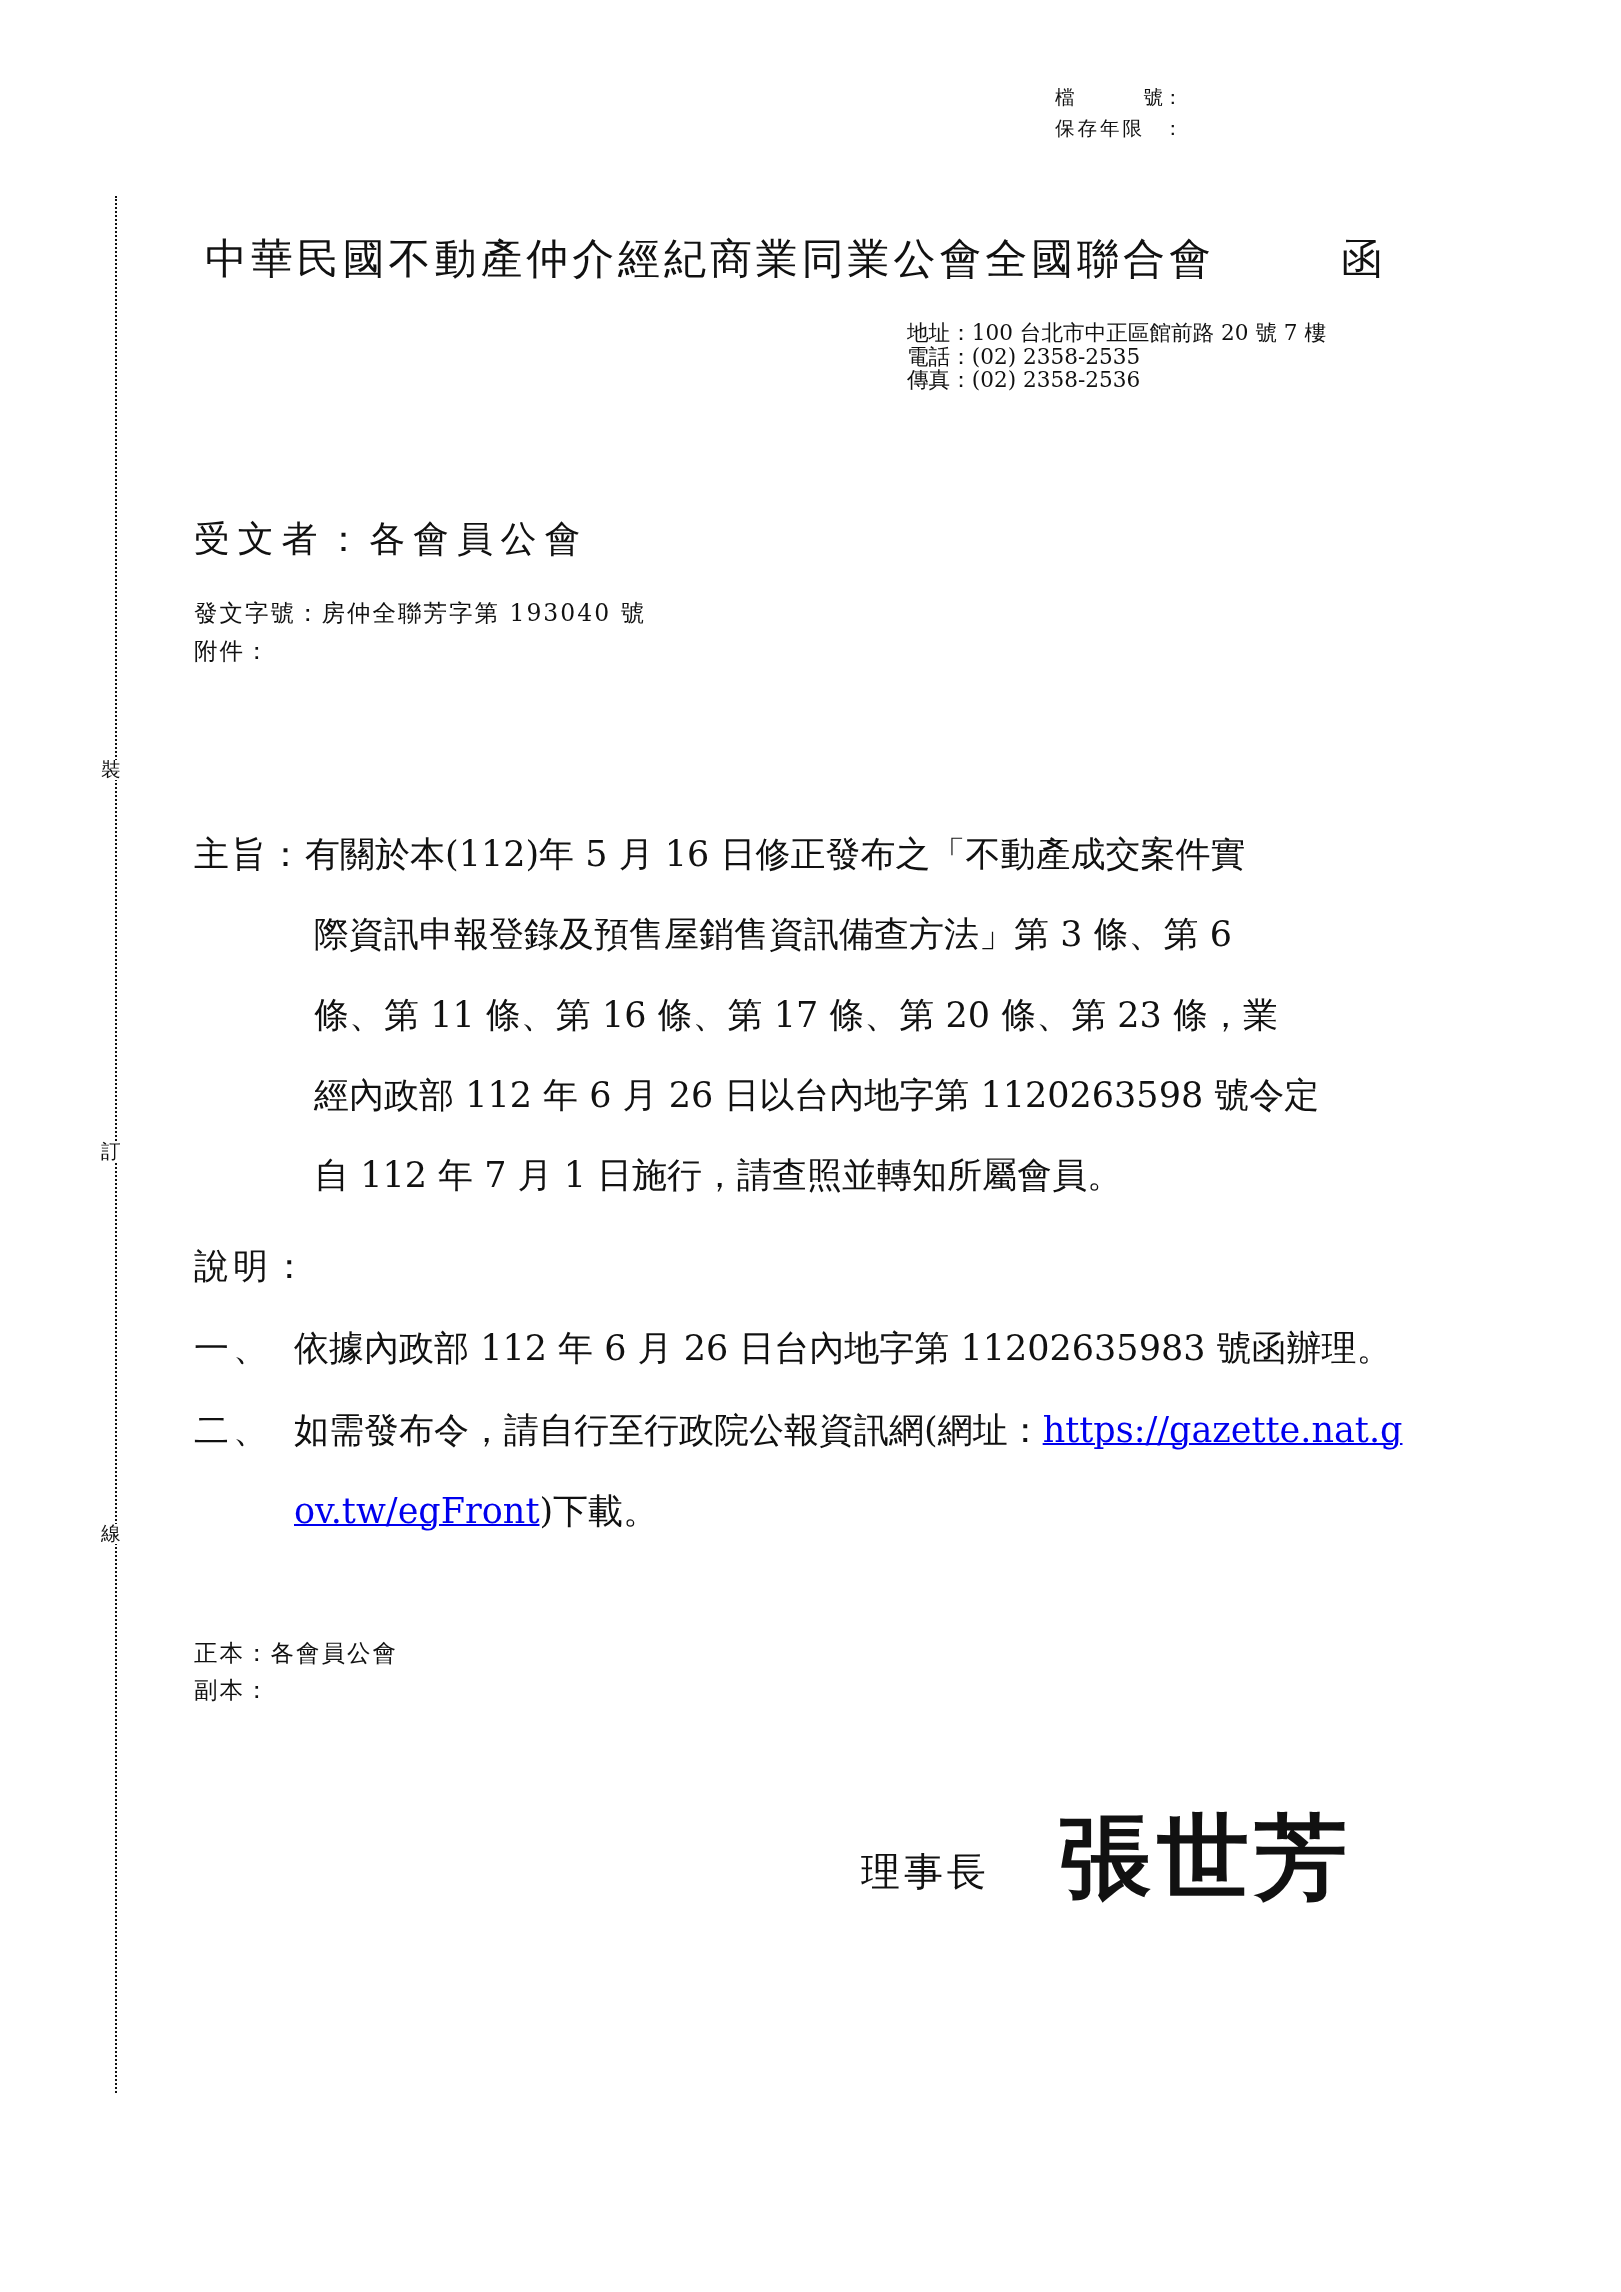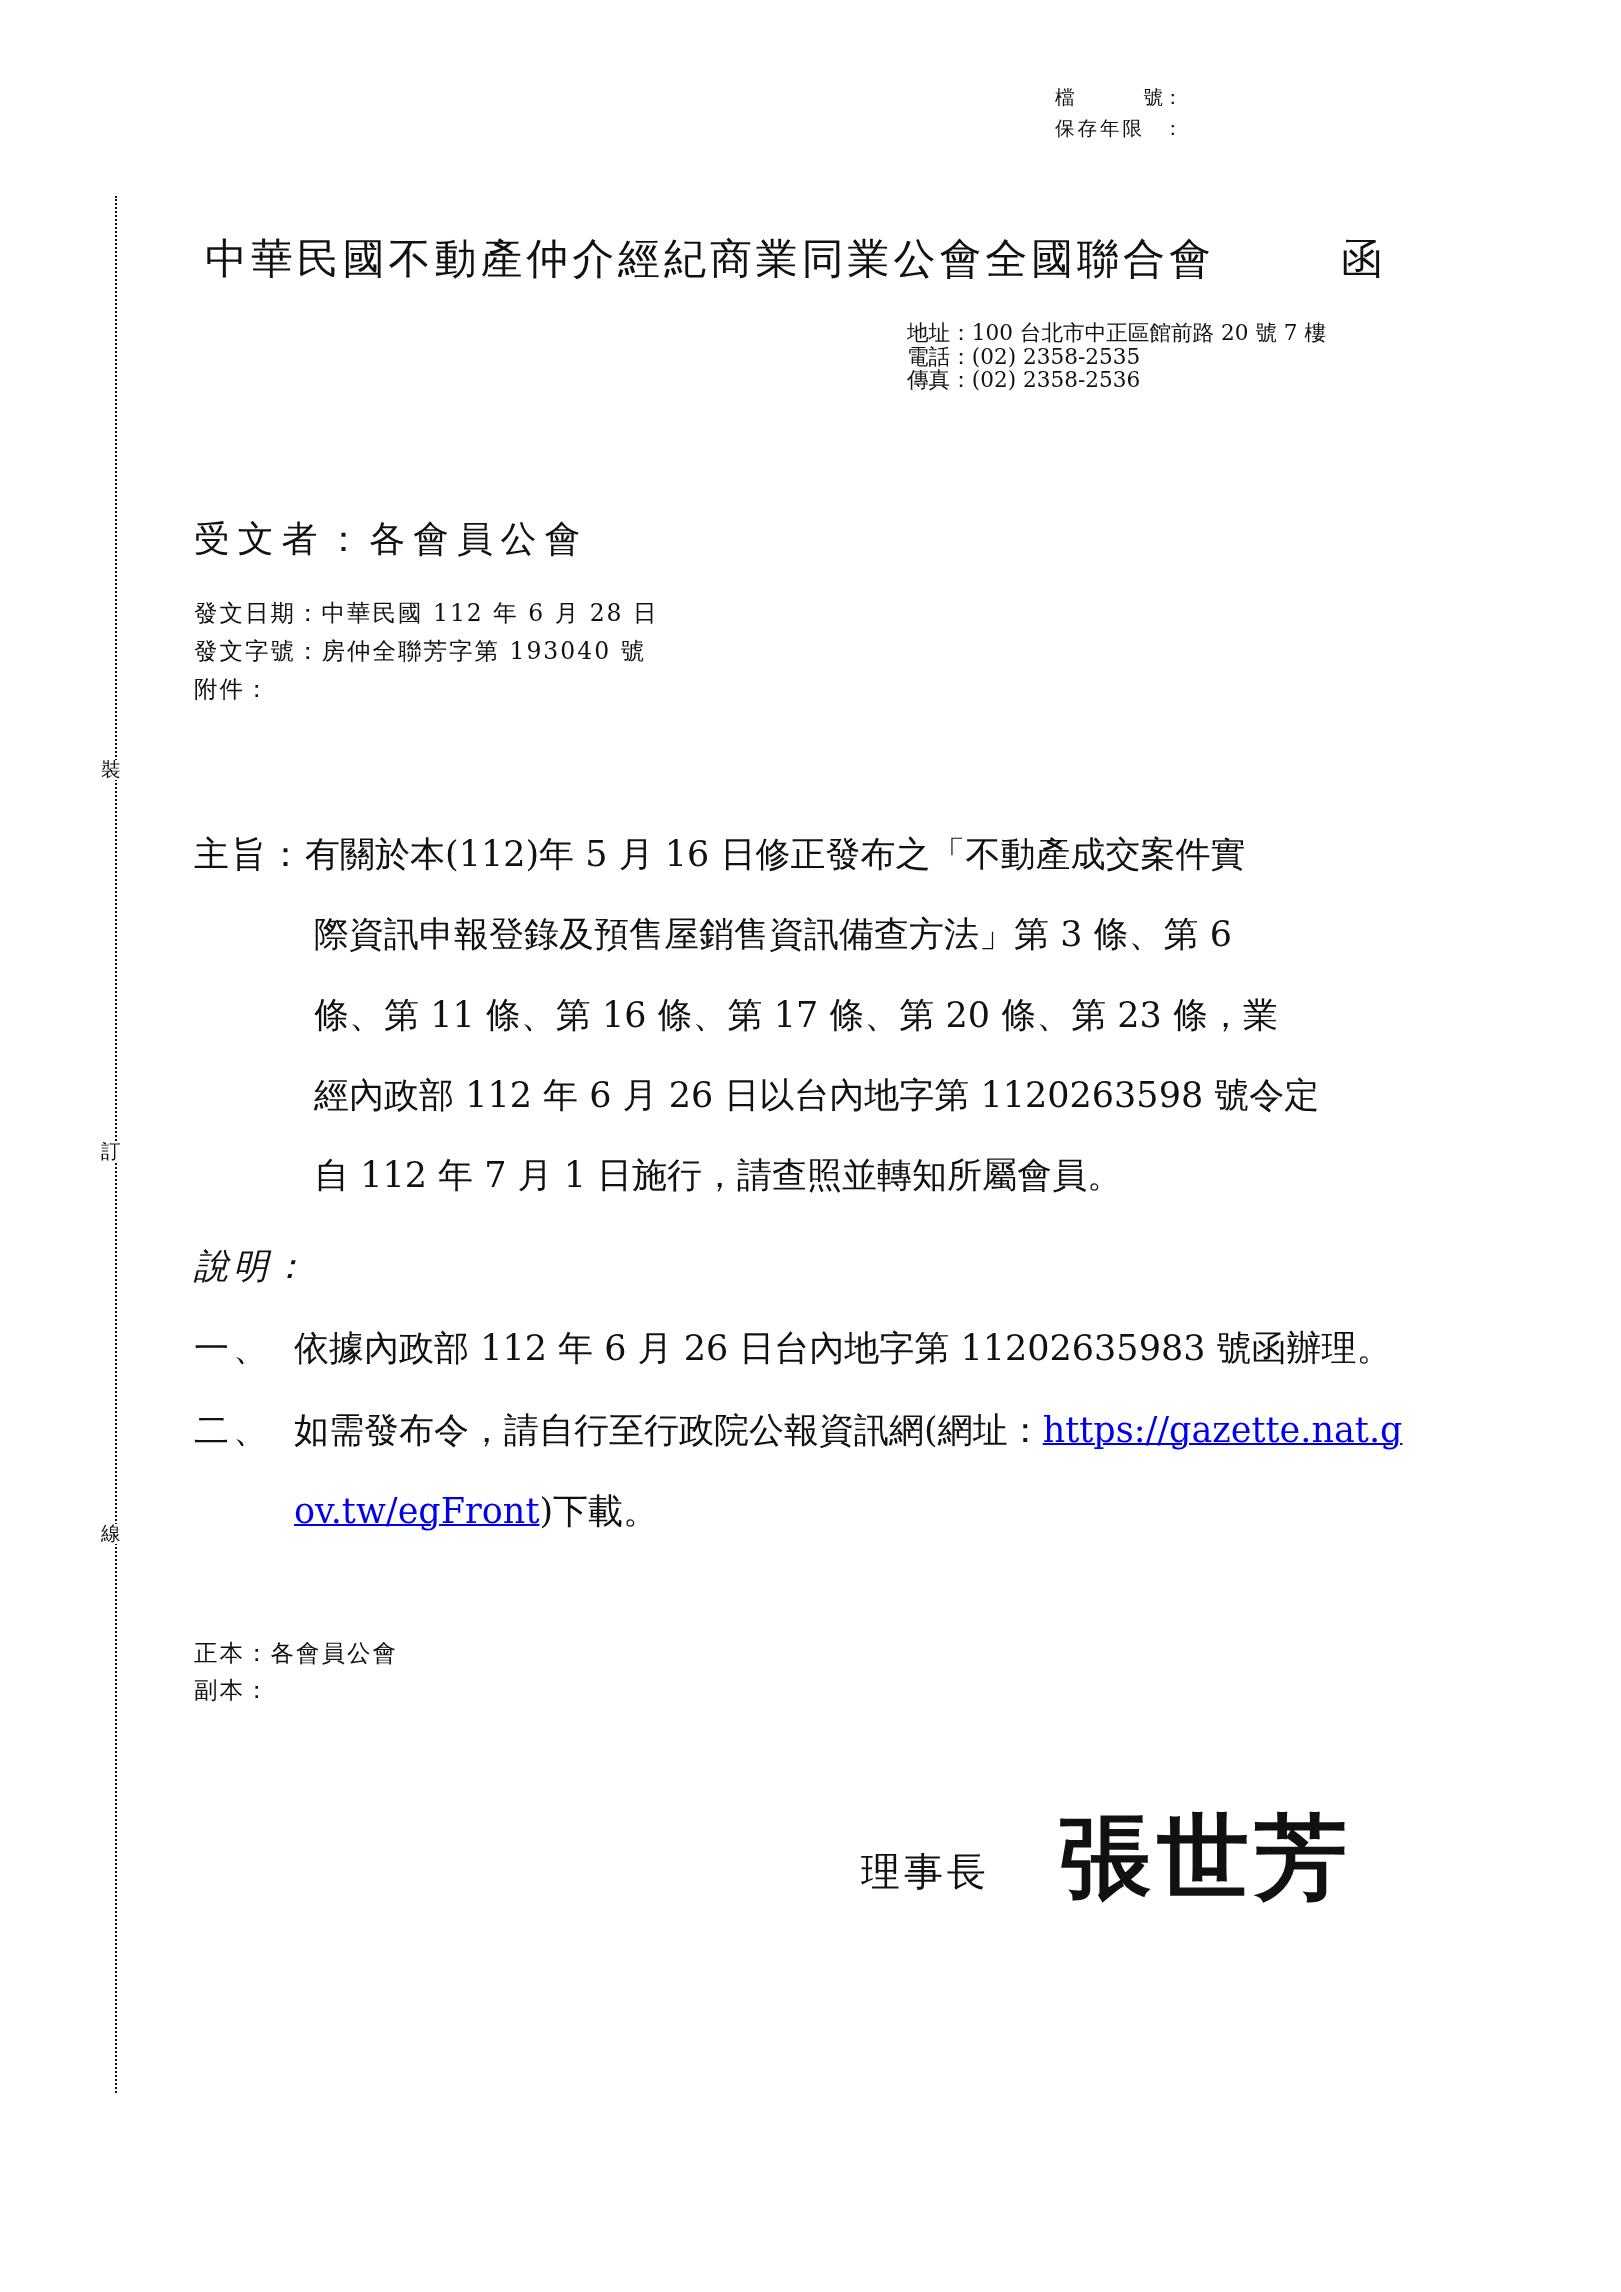--- a/index.html
+++ b/index.html
@@ -30,21 +30,21 @@
     .contact { left: 907px; top: 321px; font-size: 21.6px; line-height: 23.5px; }
 
     .recipient { left: 194px; top: 515px; font-size: 36px; letter-spacing: 7.8px; }
 
     .meta { left: 194px; top: 594px; font-size: 23.5px; line-height: 38px; letter-spacing: 2px; }
 
     .subject { left: 194px; top: 831px; font-size: 35px; }
     .subject .line { position: absolute; white-space: nowrap; left: 0; }
     .subject .label { letter-spacing: 2px; }
 
-    .explain-label { left: 194px; top: 1243px; font-size: 35px; letter-spacing: 3.9px; font-style: italic; }
+    .explain-label { left: 194px; top: 1243px; font-size: 35px; letter-spacing: 3.9px; }
     .explain-item { font-size: 35px; }
     .num { display: inline-block; width: 100px; letter-spacing: 3.9px; }
     a.link { color: #0000ee; text-decoration: underline; text-decoration-thickness: 2px; }
 
     .copies { left: 194px; top: 1635px; font-size: 23.5px; line-height: 37px; letter-spacing: 2px; }
 
     .sign-title { left: 861px; top: 1845px; font-size: 39px; letter-spacing: 3.9px; }
     .sign-name  { left: 1059px; top: 1796px; font-size: 92px; font-weight: bold; letter-spacing: 5.9px; }
   </style>
 </head>
@@ -76,21 +76,20 @@
   <div>地址：100 台北市中正區館前路 20 號 7 樓</div>
   <div>電話：(02) 2358-2535</div>
   <div>傳真：(02) 2358-2536</div>
 </div>
 
 <div class="abs recipient">
   <span>受文者：</span><span>各會員公會</span>
 </div>
 
 <div class="abs meta">
-  <div>發文日期：中華民國 112 年 6 月 28 日</div>
   <div>發文字號：房仲全聯芳字第 193040 號</div>
   <div>附件：</div>
 </div>
 
 <div class="abs subject">
   <div class="line" style="top:0px">
     <span class="label">主旨：</span><span>有關於本(112)年 5 月 16 日修正發布之「不動產成交案件實</span>
   </div>
   <div class="line" style="top:80px; left:120px">際資訊申報登錄及預售屋銷售資訊備查方法」第 3 條、第 6</div>
   <div class="line" style="top:161px; left:120px">條、第 11 條、第 16 條、第 17 條、第 20 條、第 23 條，業</div>

